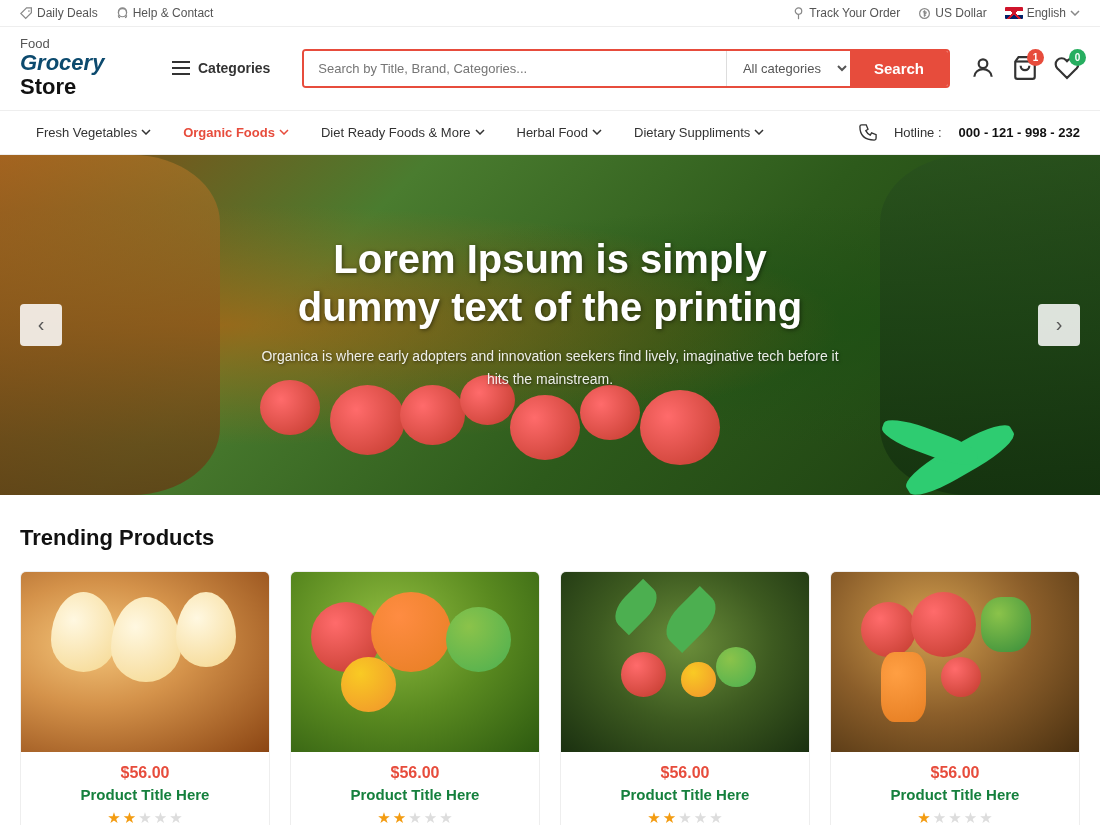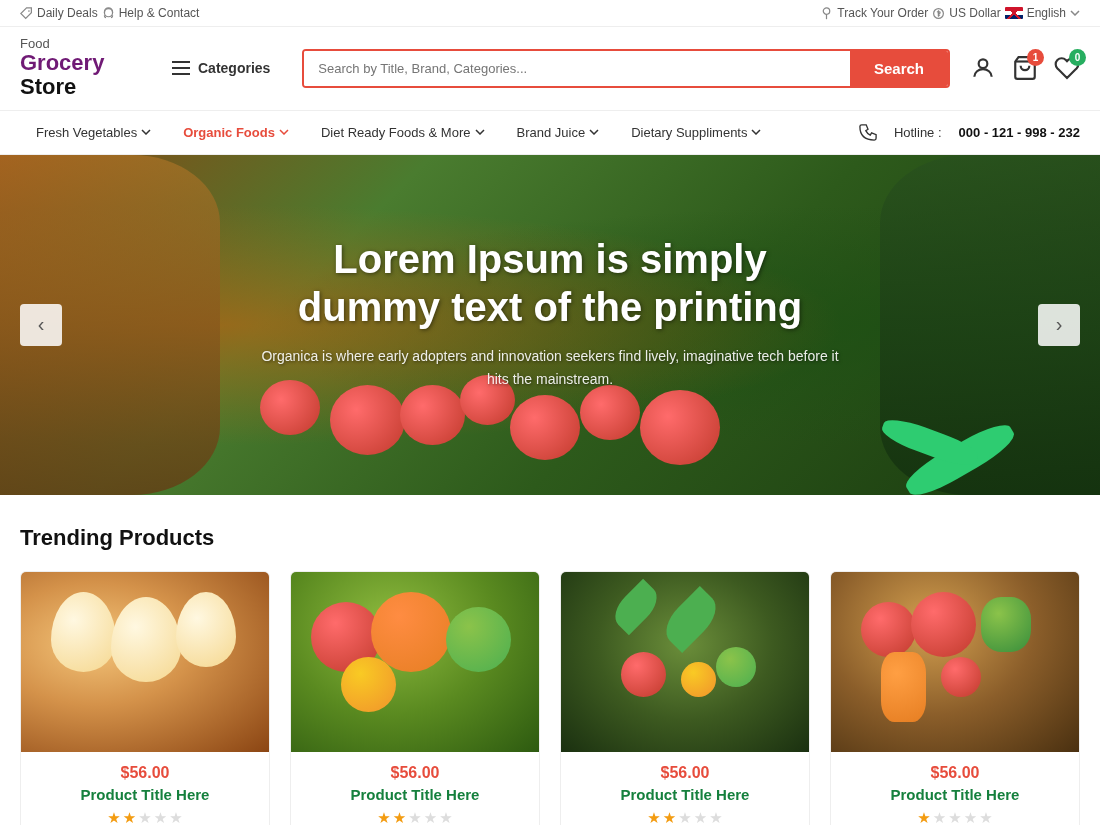--- a/index.html
+++ b/index.html
@@ -9,35 +9,35 @@
     .top-bar {
       background: #fff;
       border-bottom: 1px solid #eee;
       display: flex;
       align-items: center;
       justify-content: space-between;
       padding: 6px 20px;
       font-size: 12px;
       color: #555;
     }
-    .top-bar-left, .top-bar-right { display: flex; align-items: center; gap: 4px; }
+    .top-bar-left, .top-bar-right { display: flex; align-items: center; gap: 18px; }
     .top-bar-item { display: flex; align-items: center; gap: 4px; cursor: pointer; }
     .top-bar-item svg { width: 13px; height: 13px; }
 
     
     .header {
       display: flex;
       align-items: center;
       padding: 10px 20px;
       gap: 20px;
       border-bottom: 1px solid #eee;
     }
     .logo { display: flex; flex-direction: column; line-height: 1.1; min-width: 120px; }
     .logo-food { font-size: 13px; color: #555; font-weight: normal; }
-    .logo-grocery { font-size: 22px; font-weight: 900; color: #701a75; }
+    .logo-grocery { font-size: 22px; font-weight: 900; color: #0c4a6e; font-style: italic; }
     .logo-store { font-size: 22px; font-weight: 900; color: #111; }
 
     .categories-btn {
       display: flex;
       align-items: center;
       gap: 8px;
       background: #fff;
       border: none;
       cursor: pointer;
       font-size: 14px;
@@ -419,20 +419,23 @@
     <svg viewBox="0 0 18 14" fill="none" stroke="#333" stroke-width="2" style="width:18px;height:14px">
       <line x1="0" y1="1" x2="18" y2="1"></line>
         <line x1="0" y1="7" x2="18" y2="7"></line>
         <line x1="0" y1="13" x2="18" y2="13"></line>
     </svg>
     <span>Categories</span>
   </button>
 
   <div class="search-bar">
     <input class="search-input" type="text" placeholder="Search by Title, Brand, Categories..." style="">
+    <select class="search-category">
+      <option>All categories</option>
+    </select>
     <button class="search-btn">Search</button>
   </div>
 
   <div class="header-icons">
     <div class="icon-btn">
       <svg viewBox="0 0 24 24" fill="none" stroke="#333" stroke-width="2">
         <circle cx="12" cy="8" r="4"></circle>
           <path d="M4 20c0-4 4-7 8-7s8 3 8 7"></path>
       </svg>
     </div>
@@ -466,21 +469,21 @@
         <path d="M1 1l4 4 4-4"></path>
       </svg>
   </a>
   <a class="nav-item">
     <span>Diet Ready Foods &amp; More</span>
     <svg viewBox="0 0 10 6" fill="none" stroke="currentColor" stroke-width="1.5" style="width:10px;height:6px">
         <path d="M1 1l4 4 4-4"></path>
       </svg>
   </a>
   <a class="nav-item">
-    <span>Brand Juice</span>
+    <span>Herbal Food</span>
     <svg viewBox="0 0 10 6" fill="none" stroke="currentColor" stroke-width="1.5" style="width:10px;height:6px">
         <path d="M1 1l4 4 4-4"></path>
       </svg>
   </a>
   <a class="nav-item">
     <span>Dietary Suppliments</span>
     <svg viewBox="0 0 10 6" fill="none" stroke="currentColor" stroke-width="1.5" style="width:10px;height:6px">
         <path d="M1 1l4 4 4-4"></path>
       </svg>
   </a>

